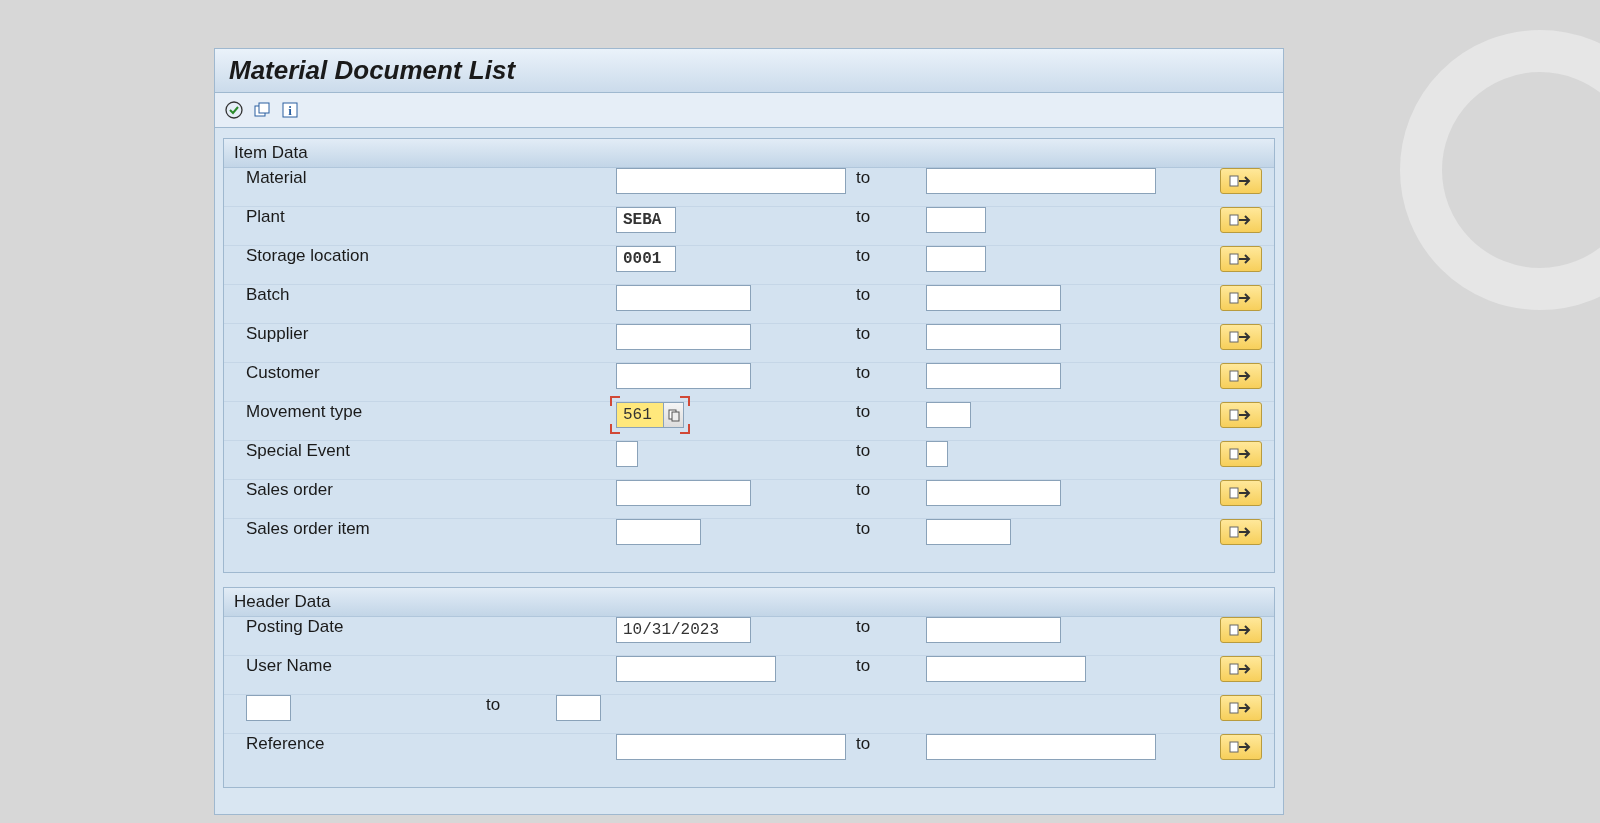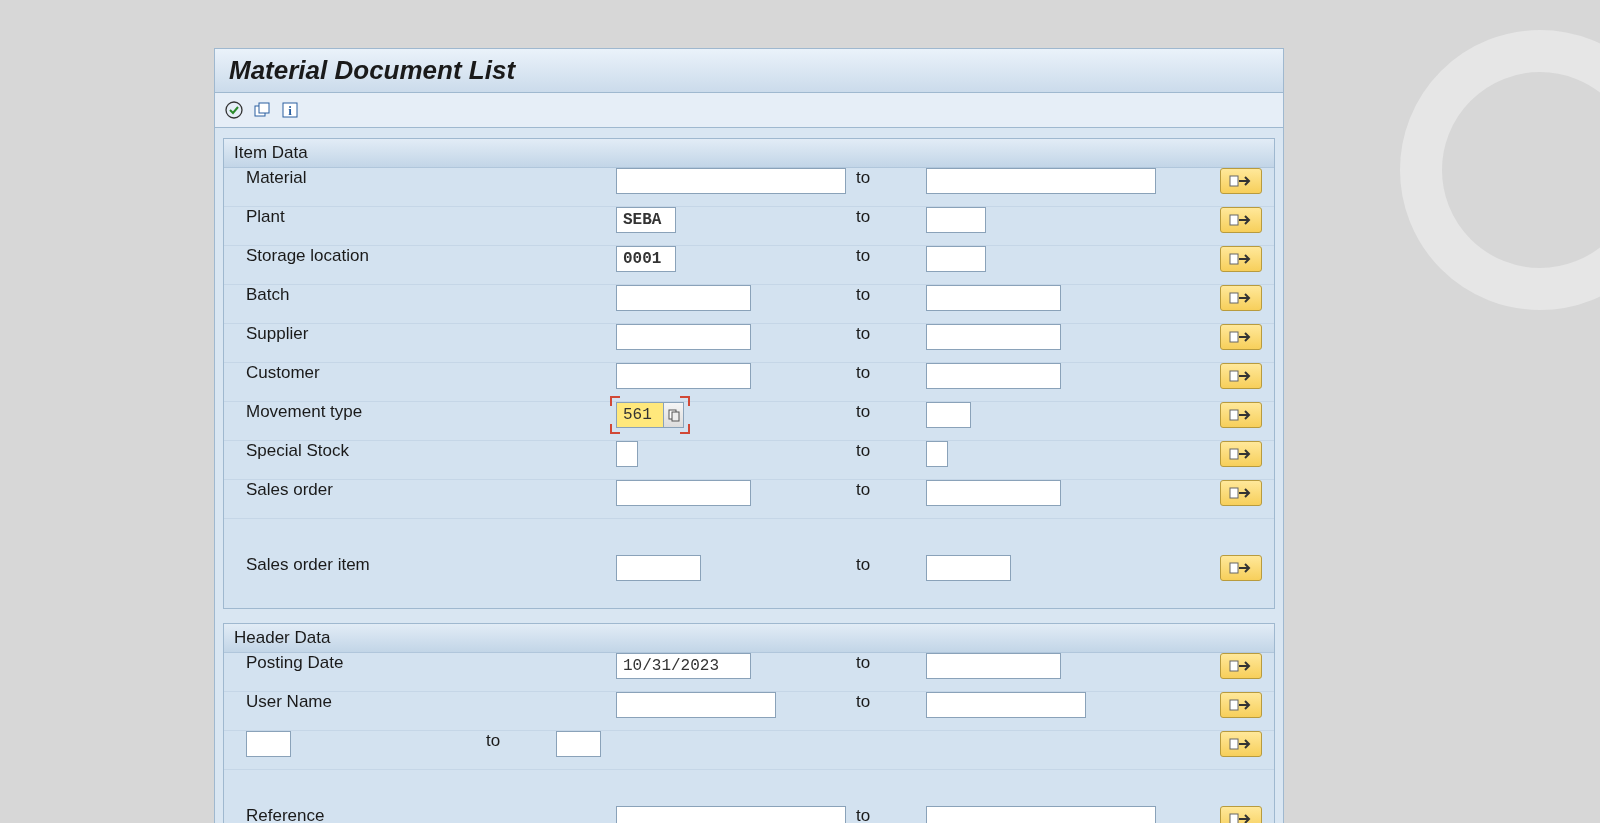--- a/index.html
+++ b/index.html
@@ -79,21 +79,21 @@
     border-bottom: 1px solid #b0c6db;
   }
   .row {
     display: flex;
     align-items: flex-start;
     border-bottom: 1px solid #c5d6e7;
     height: 39px;
     padding: 0 12px 0 22px;
     position: relative;
   }
-  .row:last-child { border-bottom: none; margin-top: 36px; }
+  .row:last-child { border-bottom: none; }
   .label {
     width: 370px;
     font-size: 17px;
     color: #1a1a1a;
   }
   .from-cell {
     width: 240px;
     display: flex;
     align-items: center;
     position: relative;
@@ -339,21 +339,21 @@
           <div class="multi-cell">
             <div class="multi-btn">
               <svg width="24" height="16" viewBox="0 0 24 16">
                 <rect x="1" y="3" width="8" height="10" fill="#fff" stroke="#666"></rect>
                 <path d="M10 8 L20 8 M16 4 L20 8 L16 12" fill="none" stroke="#333" stroke-width="2"></path>
               </svg>
             </div>
           </div>
         </div>
         <div class="row">
-          <div class="label">Special Stock</div>
+          <div class="label">Special Event</div>
           <div class="from-cell">
             <input type="text" class="w-ss" value="" style="">
           </div>
           <div class="to-label">to</div>
           <div class="to-cell">
             <input type="text" class="w-ss" value="" style="">
           </div>
           <div class="multi-cell">
             <div class="multi-btn">
               <svg width="24" height="16" viewBox="0 0 24 16">

